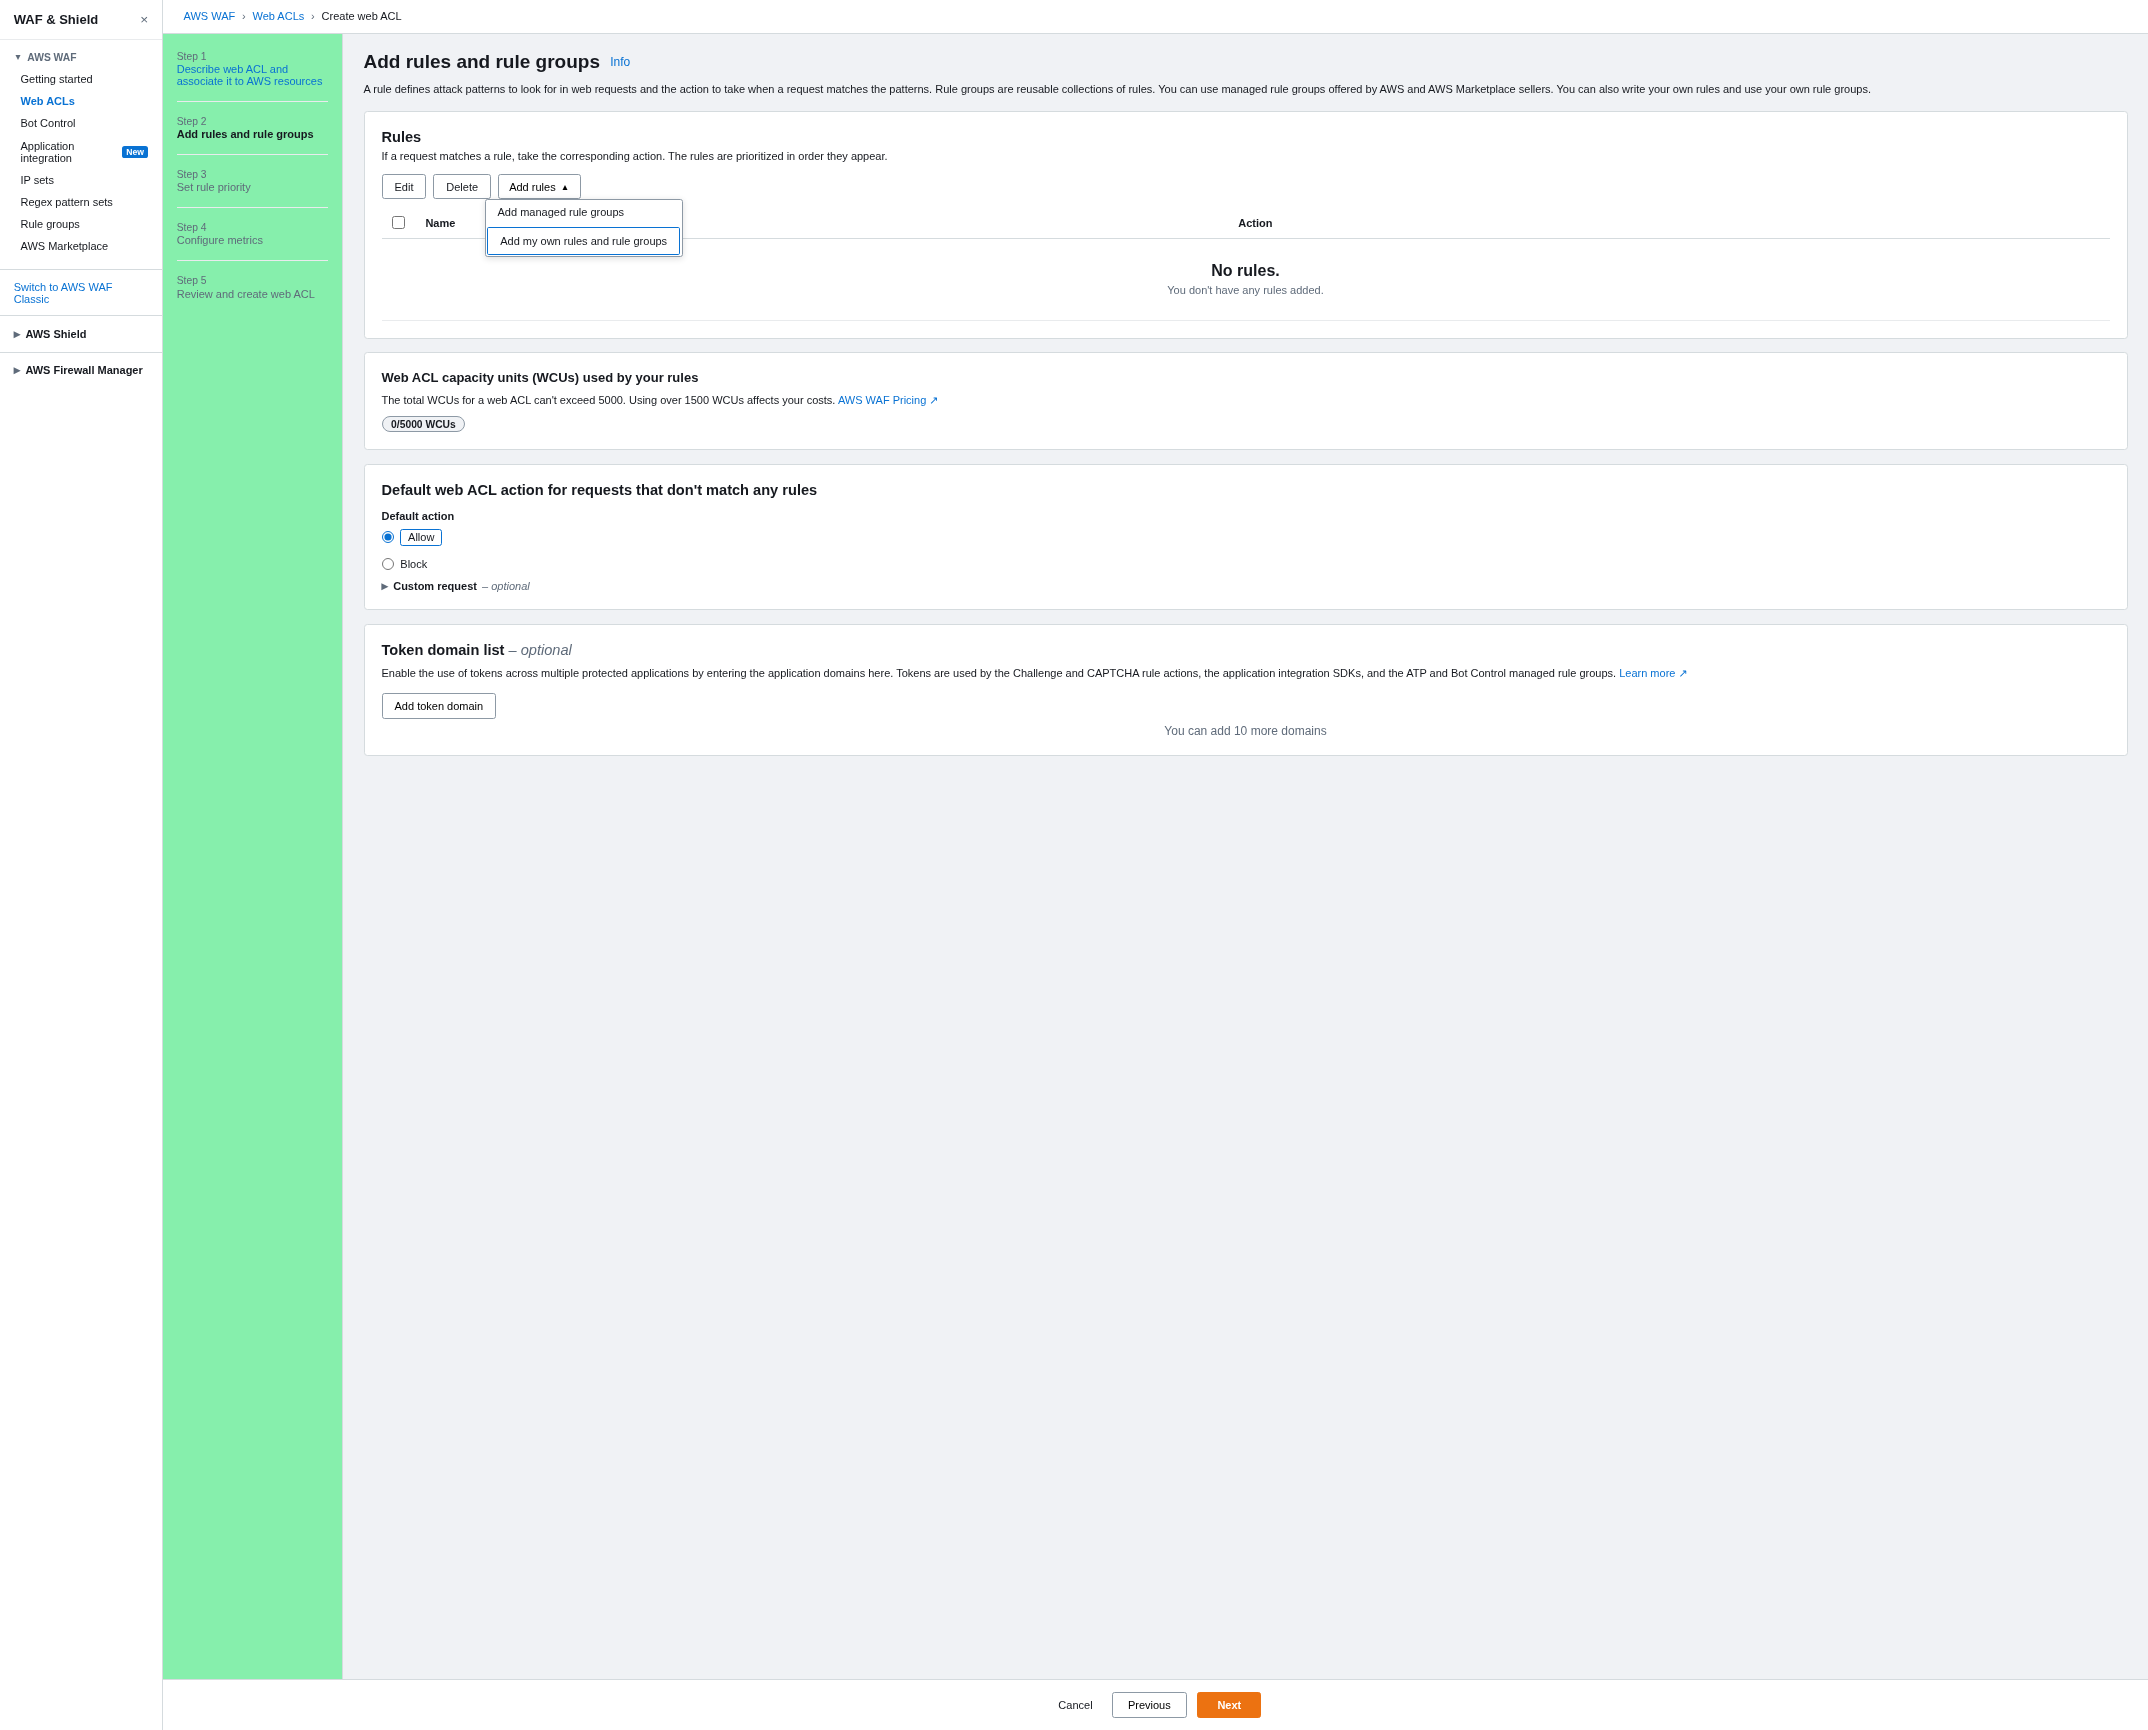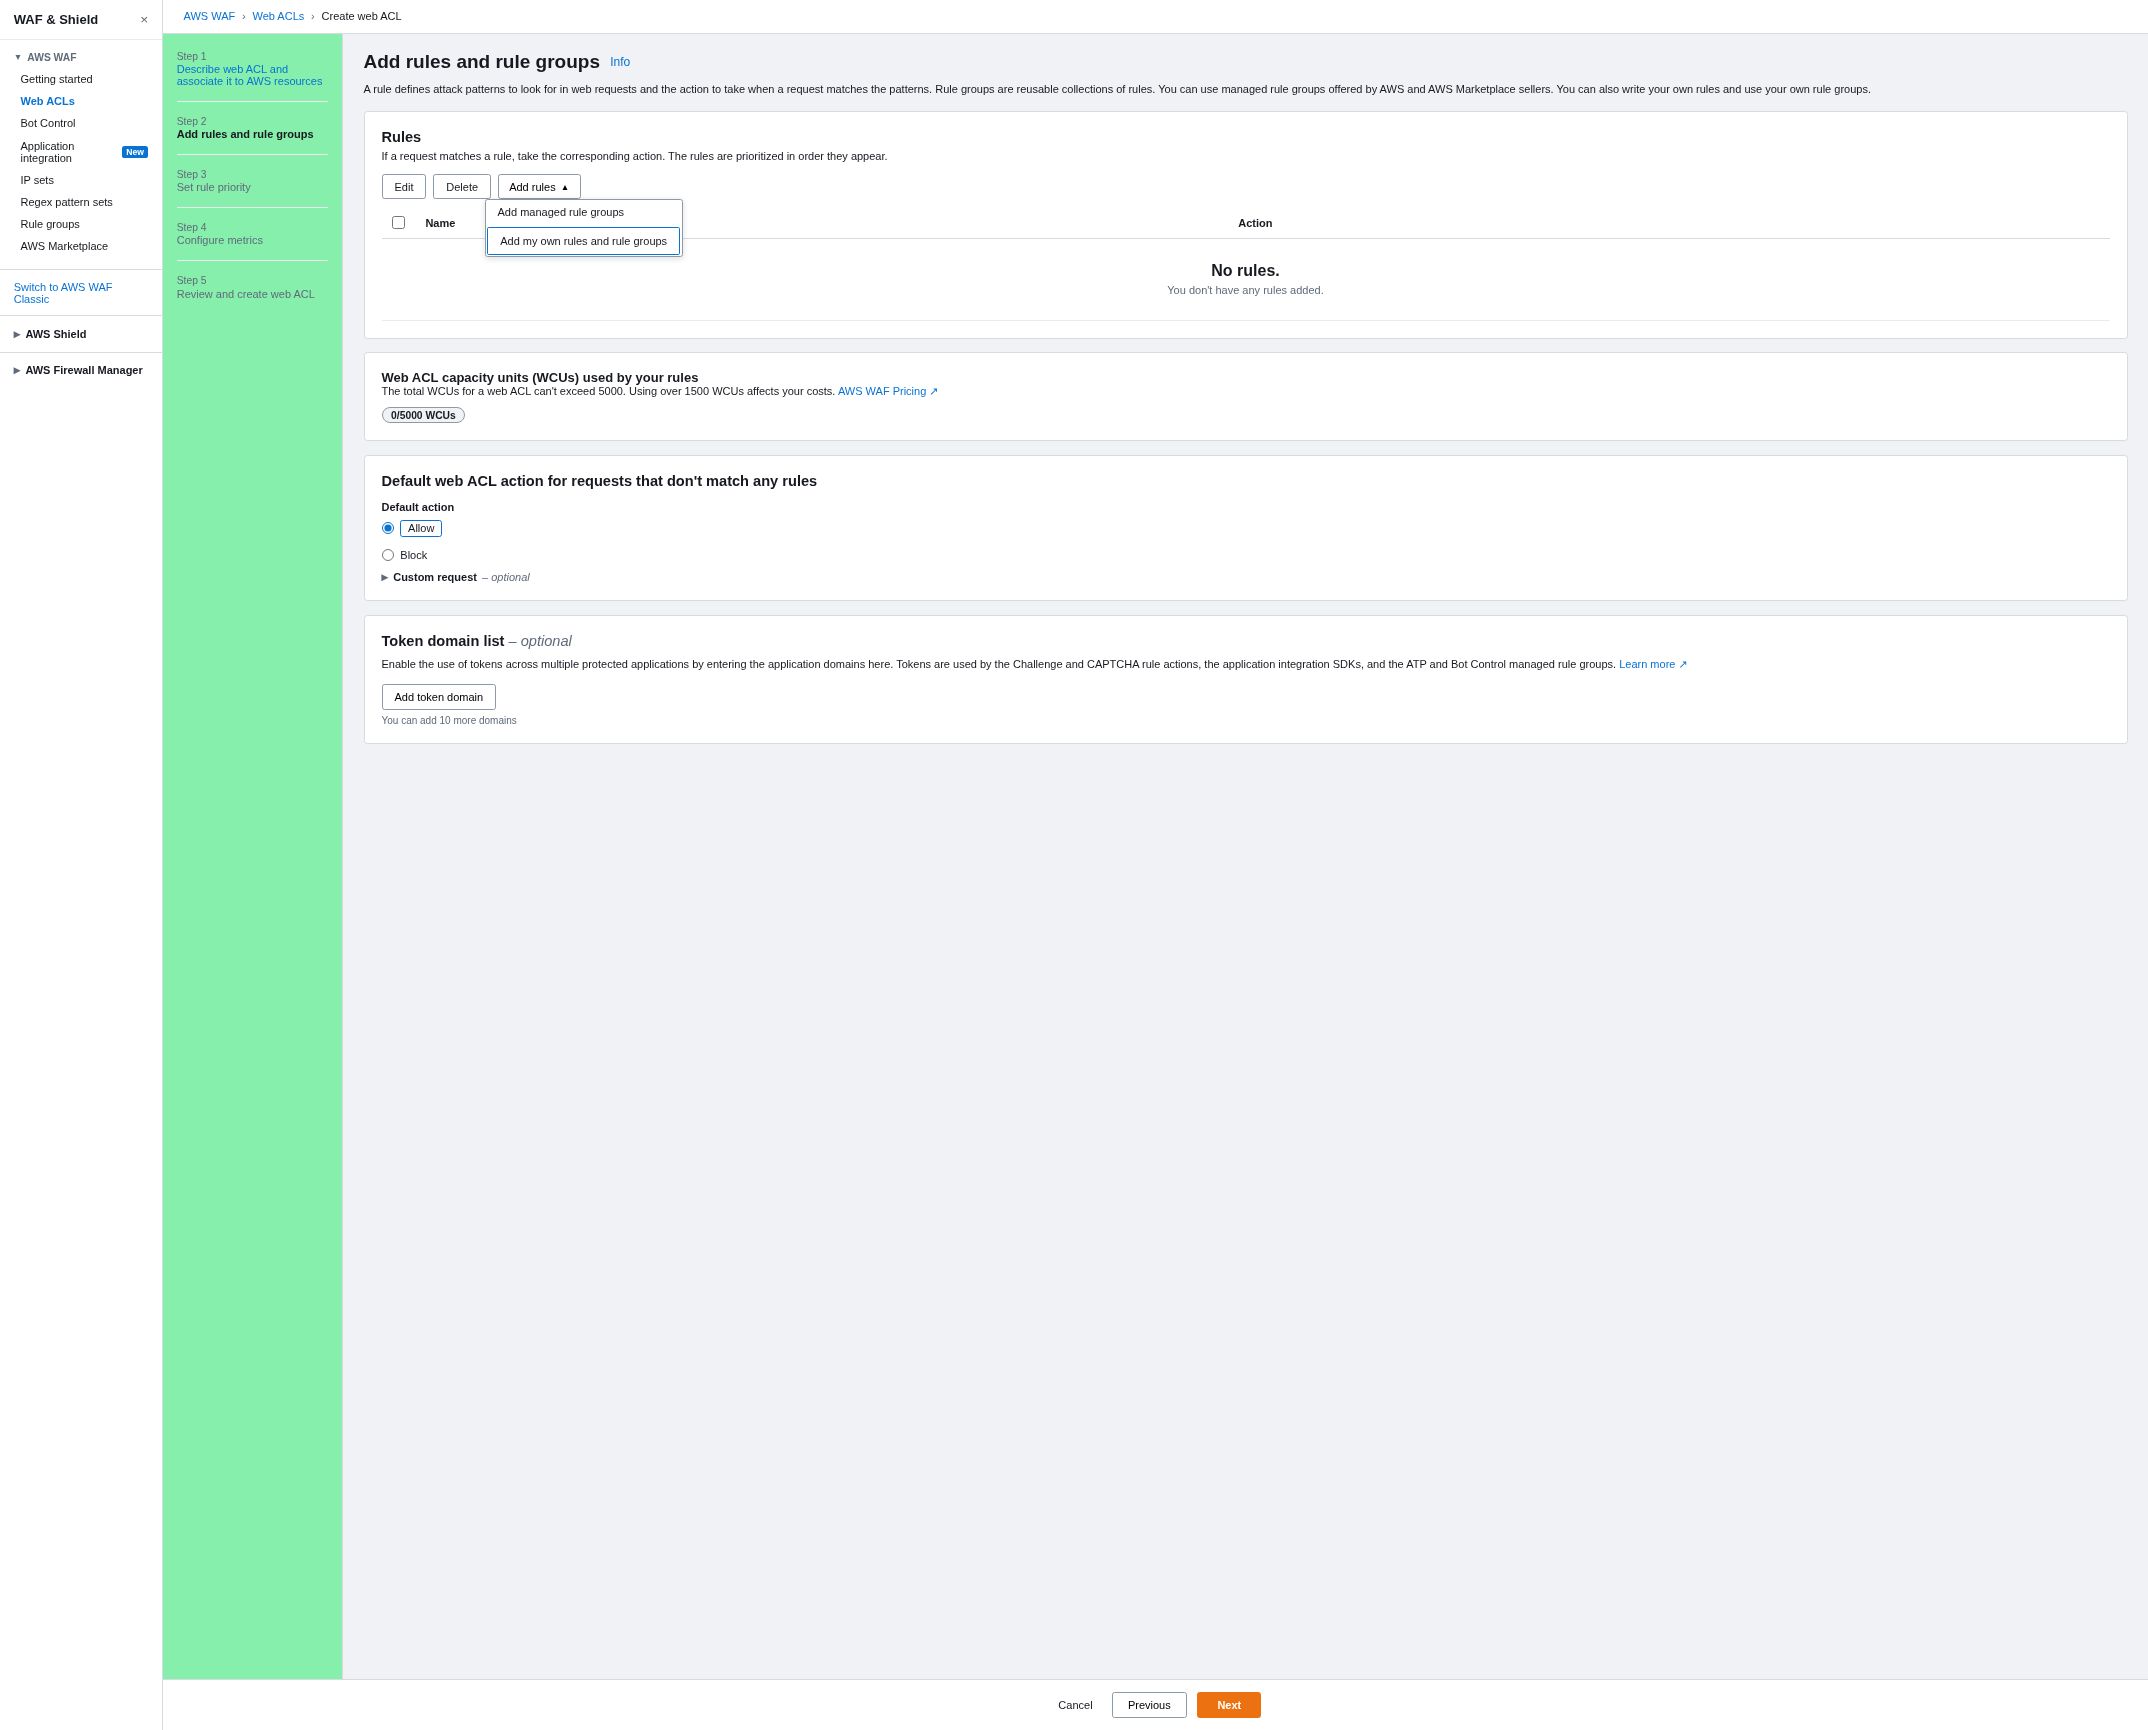--- a/index.html
+++ b/index.html
@@ -61,41 +61,41 @@
     .dropdown-item.highlighted { border: 1.7px solid #0972d3; margin: 1.7px; border-radius: 1.7px; }
 
     .rules-table { width: 100%; border-collapse: collapse; }
     .rules-table th { text-align: left; padding: 6.8px 10.3px; font-size: 11px; font-weight: 600; border-bottom: 0.9px solid #d5dbde; color: #16191f; }
     .rules-table td { padding: 6.8px 10.3px; border-bottom: 0.9px solid #e9ebed; font-size: 11px; }
     .rules-table .checkbox-col { width: 26px; }
     .no-rules { text-align: center; padding: 17px; color: #5f6b7a; }
     .no-rules-title { font-weight: 600; font-size: 16px; margin-bottom: 3.4px; color: #16191f; }
 
     
-    .wcu-title { font-size: 13px; font-weight: 700; margin-bottom: 0; }
+    .wcu-title { font-size: 13px; font-weight: 700; margin-bottom: 9px; }
     .wcu-desc { font-size: 11px; color: #16191f; margin-bottom: 8.6px; }
     .wcu-badge { display: inline-block; background: #f0f2f5; border: 0.9px solid #8d99a5; border-radius: 10.3px; padding: 1.7px 8.6px; font-size: 10.3px; font-weight: 600; color: #16191f; }
 
     
     .default-action-title { font-size: 14.6px; font-weight: 700; margin-bottom: 12px; }
     .default-action-label { font-size: 11px; font-weight: 600; margin-bottom: 6.8px; }
     .radio-group { display: flex; flex-direction: column; gap: 12px; }
     .radio-item { display: flex; align-items: center; gap: 6.8px; font-size: 11px; }
     .radio-item input[type=radio] { accent-color: #0972d3; width: 12px; height: 12px; }
     .radio-selected-label { border: 1.7px solid #0972d3; padding: 1.7px 6.8px; border-radius: 2.6px; color: #16191f; font-size: 11px; }
     .custom-request { display: flex; align-items: center; gap: 5.1px; margin-top: 10.3px; cursor: pointer; font-size: 11px; font-weight: 700; }
     .custom-request .triangle { font-size: 8.6px; color: #5f6b7a; }
     .optional-text { font-style: italic; font-weight: 400; color: #5f6b7a; }
 
     
     .token-title { font-size: 14.6px; font-weight: 700; margin-bottom: 6.8px; }
     .token-desc { font-size: 11px; color: #16191f; margin-bottom: 12px; line-height: 1.5; }
     .token-desc a { color: #0972d3; cursor: pointer; }
     .btn-outline { border: 0.9px solid #8d99a5; padding: 6px 12px; border-radius: 2.6px; background: #fff; cursor: pointer; font-size: 11px; }
-    .token-hint { font-size: 10px; color: #5f6b7a; margin-top: 5.1px; }
+    .token-hint { font-size: 12px; color: #5f6b7a; margin-top: 5.1px; text-align: center; }
 
     
     .footer { background: #fff; border-top: 0.9px solid #d5dbde; padding: 12px 20.5px; display: flex; justify-content: center; align-items: center; gap: 10.3px; }
     .btn-cancel { background: none; border: none; cursor: pointer; font-size: 11px; color: #16191f; padding: 5.1px 8.6px; }
     .btn-prev { border: 0.9px solid #8d99a5; background: #fff; padding: 6px 15.4px; border-radius: 2.6px; cursor: pointer; font-size: 11px; }
     .btn-next { background: #ec7211; border: 0.9px solid #ec7211; color: #fff; padding: 6px 19px; border-radius: 2.6px; cursor: pointer; font-size: 11px; font-weight: 600; }
   </style>
 </head>
 <body>
 

